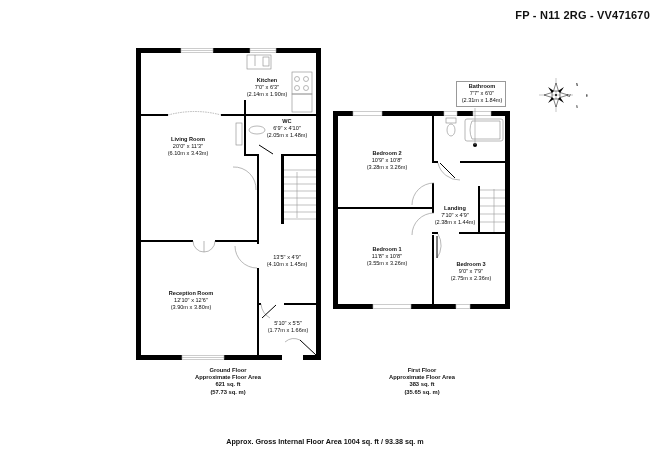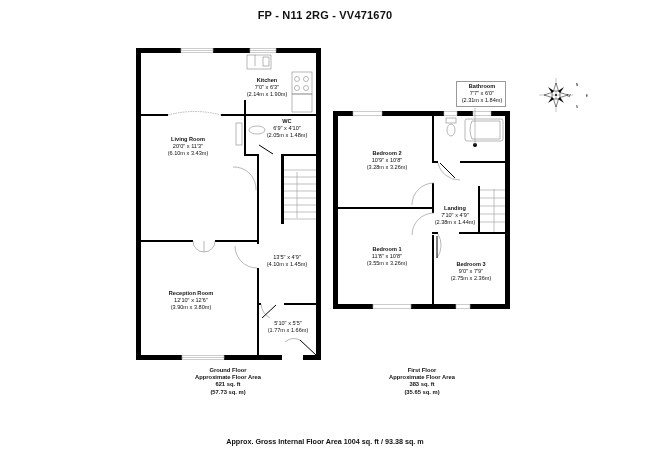--- a/index.html
+++ b/index.html
@@ -1,18 +1,18 @@
 <!DOCTYPE html>
 <html><head>
 <meta charset="utf-8">
 <style>
   html, body { margin: 0; padding: 0; background: #ffffff; }
   body { width: 650px; height: 459px; position: relative; overflow: hidden;
          font-family: "Liberation Sans", sans-serif; color: #111; }
-  .title { position: absolute; left: 0; width: 650px; top: 9px; text-align: center;
+  .title { position: absolute; left: 0; width: 650px; top: 9px; text-align: right;
            font-weight: bold; font-size: 11px; letter-spacing: 0.2px; }
   svg.plan { position: absolute; left: 0; top: 0; }
   .lbl { position: absolute; text-align: center; font-size: 5.6px; line-height: 7px; white-space: nowrap; }
   .lbl .nm { font-weight: bold; display: block; }
   .lbl span { display: block; }
   .floorlbl { position: absolute; text-align: center; font-size: 5.8px; line-height: 7.2px; font-weight: bold; width: 120px; }
   .floorlbl span { display: block; }
   .total { position: absolute; left: 0; width: 650px; top: 437px; text-align: center; font-weight: bold; font-size: 7.2px; }
   .bathbox { position: absolute; left: 456px; top: 81px; width: 48px; height: 24px; border: 0.8px solid #999; background: #fff; }
 </style>

